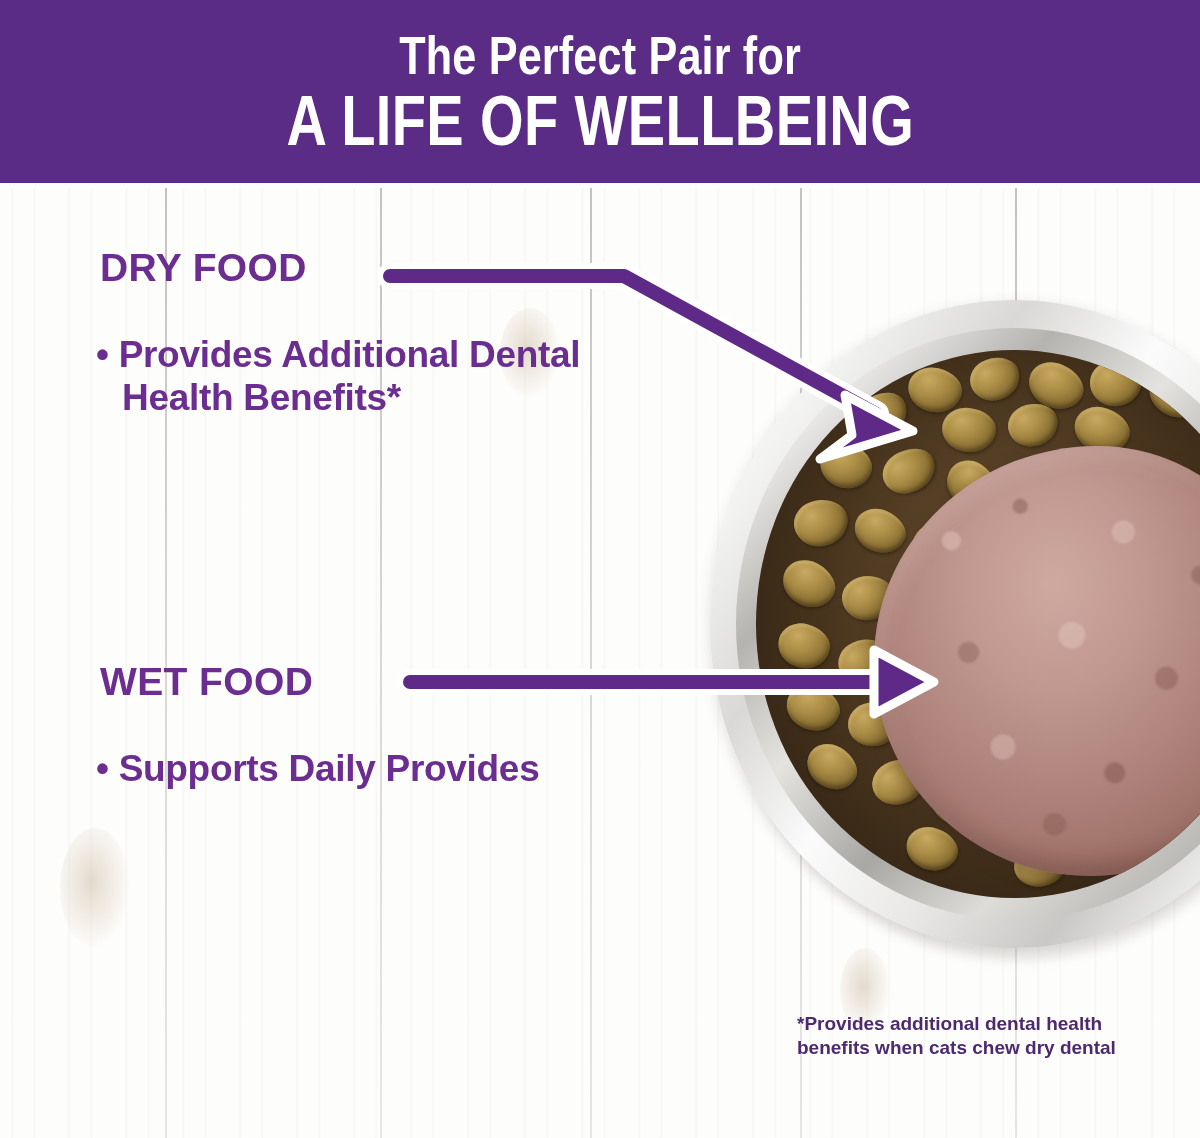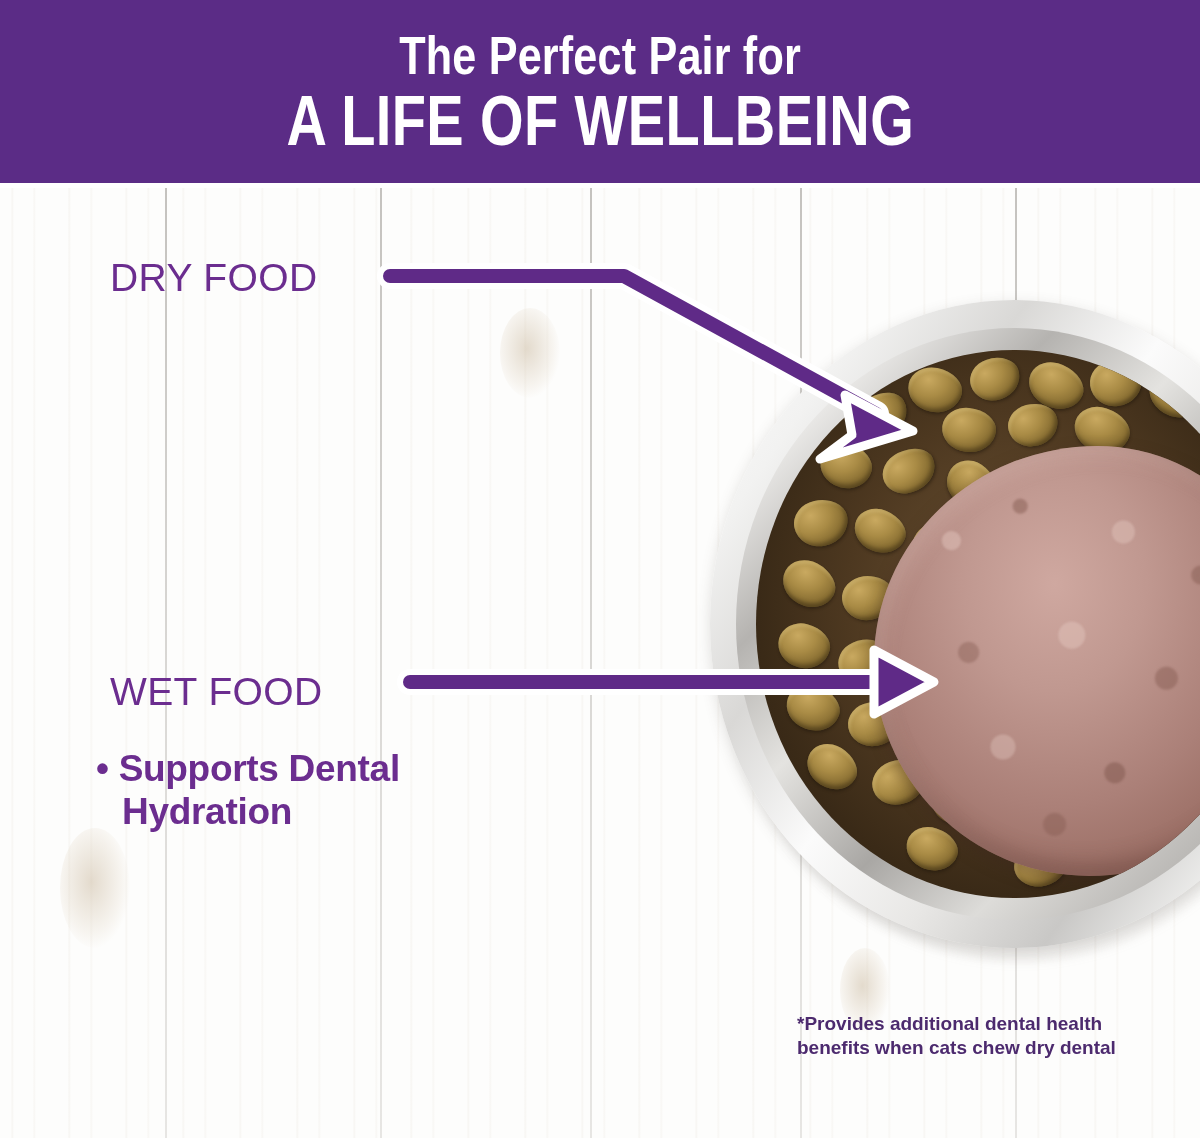--- a/index.html
+++ b/index.html
@@ -111,22 +111,22 @@
       radial-gradient(circle at 42% 88%,rgba(130,88,78,.38) 0 11px,rgba(0,0,0,0) 12px);
     filter:blur(1.2px);
   }
 
   
   .arrows{position:absolute;left:0;top:0;width:1200px;height:1138px;z-index:5;pointer-events:none;}
 
   
   .col{position:absolute;left:96px;top:244px;width:570px;z-index:5;}
   .section-title{
-    color:#6b2d8f;font-family:"Liberation Sans",sans-serif;font-weight:normal;
-    font-size:39px;letter-spacing:.4px;line-height:1;margin:14px;white-space:nowrap;
+    color:#6b2d8f;font-family:"Liberation Sans",sans-serif;font-weight:bold;
+    font-size:39px;letter-spacing:.4px;line-height:1;margin:4px;white-space:nowrap;
   }
   .bullets{margin:0;padding:0;list-style:none;}
   .bullet{
     color:#6b2d8f;font-family:"Liberation Sans",sans-serif;font-weight:bold;
     font-size:37px;line-height:1.16;letter-spacing:-.3px;margin:22px 0 0 0;
     text-indent:-26px;padding-left:26px;
   }
   .dot{font-size:37px;line-height:1;}
   #dry-title{position:absolute;left:0;top:0;}
   #dry-list{position:absolute;left:0;top:68px;width:560px;}
@@ -222,27 +222,31 @@
   <div class="header-band">
     <div class="header-line1">The Perfect Pair for</div>
     <div class="header-line2">A LIFE OF WELLBEING</div>
   </div>
 
   <div class="col">
 
     <h2 id="dry-title" class="section-title">DRY FOOD</h2>
 
     <ul id="dry-list" class="bullets">
+      <li class="bullet">
+        <span class="dot">•</span>
+        <span>Provides Additional Dental Health Benefits*</span>
+      </li>
     </ul>
 
     <h2 id="wet-title" class="section-title">WET FOOD</h2>
 
     <ul id="wet-list" class="bullets">
       <li class="bullet">
         <span class="dot">•</span>
-        <span>Supports Dental Hydration</span>
+        <span>Supports Daily Provides</span>
       </li>
     </ul>
   </div>
 
   <div class="footnote">*Provides additional dental health benefits when cats chew dry dental</div>
 
 </div>
 
 </body></html>

